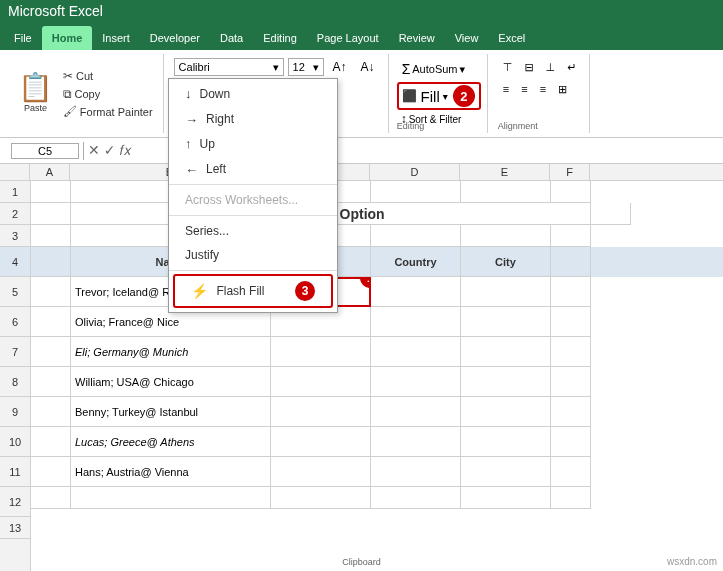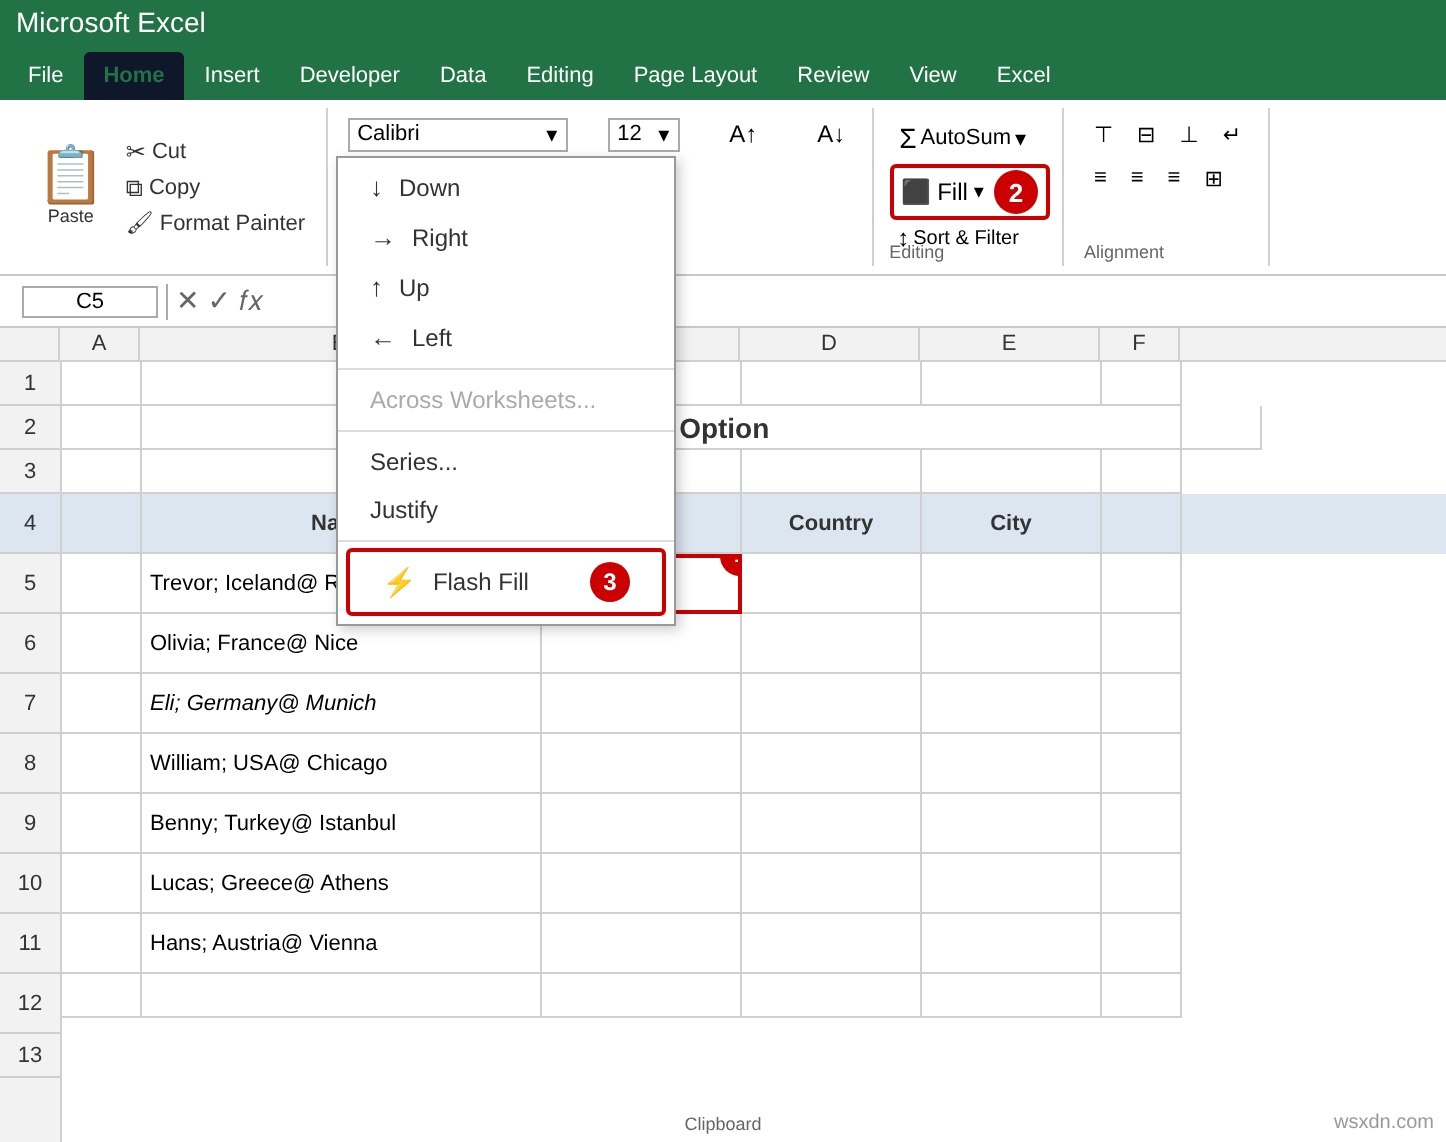--- a/index.html
+++ b/index.html
@@ -4,37 +4,37 @@
   <style>
     * { box-sizing: border-box; margin: 0; padding: 0; }
     body { font-family: 'Segoe UI', Arial, sans-serif; font-size: 12px; background: #f0f0f0; width: 723px; height: 571px; overflow: hidden; }
 
     
     .title-bar { background: #217346; color: white; height: 22px; display: flex; align-items: center; padding: 0 8px; font-size: 14px; }
 
     
     .ribbon-tabs { background: #217346; display: flex; align-items: flex-end; padding-left: 4px; height: 28px; }
     .ribbon-tab { color: white; padding: 4px 10px; font-size: 11px; cursor: pointer; height: 24px; display: flex; align-items: center; }
-    .ribbon-tab.active { background: #0f172a; color: #217346; border-radius: 3px 3px 0 0; font-weight: 600; }
+    .ribbon-tab.active { background: #86efac; color: #217346; border-radius: 3px 3px 0 0; font-weight: 600; }
 
     
     .ribbon { background: white; border-bottom: 1px solid #c8c8c8; display: flex; align-items: stretch; padding: 4px 6px; height: 88px; gap: 2px; }
 
     
     .clipboard-group { display: flex; flex-direction: row; align-items: center; gap: 4px; padding: 4px 8px; border-right: 1px solid #d0d0d0; }
     .paste-btn { display: flex; flex-direction: column; align-items: center; gap: 1px; cursor: pointer; padding: 4px; }
     .clipboard-right { display: flex; flex-direction: column; justify-content: center; gap: 2px; }
     .clipboard-item { display: flex; align-items: center; gap: 3px; cursor: pointer; font-size: 11px; color: #333; padding: 1px 2px; }
     .autosum-row { display: flex; align-items: center; gap: 2px; font-size: 11px; cursor: pointer; padding: 2px 4px; border: 1px solid transparent; }
     .fill-btn { display: flex; align-items: center; gap: 2px; font-size: 11px; cursor: pointer; padding: 2px 4px; border: 2px solid #c00; background: #fff; border-radius: 2px; margin-top: 2px; }
     .sort-row { display: flex; align-items: center; gap: 2px; font-size: 11px; cursor: pointer; padding: 2px 4px; }
 
     
     .font-group { display: flex; flex-direction: column; padding: 4px 8px; border-right: 1px solid #d0d0d0; gap: 4px; }
-    .font-row1 { display: flex; align-items: center; gap: 20px; }
+    .font-row1 { display: flex; gap: 4px; }
     .font-name-box { border: 1px solid #aaa; padding: 1px 4px; font-size: 11px; width: 110px; display: flex; align-items: center; justify-content: space-between; cursor: pointer; }
     .font-size-box { border: 1px solid #aaa; padding: 1px 4px; font-size: 11px; width: 36px; display: flex; align-items: center; justify-content: space-between; cursor: pointer; }
     .font-row2 { display: flex; align-items: center; gap: 3px; }
     .font-btn { border: 1px solid transparent; padding: 1px 4px; cursor: pointer; font-size: 12px; }
     .font-btn.bold { font-weight: bold; }
     .font-btn.italic { font-style: italic; }
     .font-btn.underline { text-decoration: underline; }
 
     
     .dropdown-menu { position: absolute; top: 78px; left: 168px; background: white; border: 1px solid #999; box-shadow: 2px 2px 6px rgba(0,0,0,0.2); z-index: 100; min-width: 170px; padding: 2px 0; }
@@ -134,21 +134,21 @@
   </div>
 
   <div style="display:flex; flex-direction:column; padding:4px 6px; border-right:1px solid #d0d0d0; position:relative; min-width:90px;">
     <div class="autosum-row">
       <span style="font-size:14px;">Σ</span>
       <span>AutoSum</span>
       <span>▾</span>
     </div>
     <div class="fill-btn" style="border: 2px solid #c00; border-radius:3px; padding:1px 4px; display:flex; align-items:center; gap:3px; margin-top:2px; cursor:pointer;">
       <span style="font-size:12px;">⬛</span>
-      <span style="font-size:12px;">Fill</span>
+      <span style="font-size:15px;">Fill</span>
       <span style="font-size:10px;">▾</span>
       <div class="num-badge" style="margin-left:2px;">2</div>
     </div>
     <div class="sort-row">
       <span style="font-size:12px;">↕</span>
       <span style="font-size:10px;">Sort &amp; Filter</span>
     </div>
     <div style="position:absolute; bottom:2px; font-size:9px; color:#666;">Editing</div>
   </div>
 
@@ -326,21 +326,21 @@
 
       <div style="display:flex; height:30px;">
         <div class="cell" style="width:40px;"></div>
         <div class="cell" style="width:200px;">Benny; Turkey@ Istanbul</div>
         <div class="cell" style="width:100px;"></div>
         <div class="cell" style="width:90px;"></div>
         <div class="cell" style="width:90px;"></div>
         <div class="cell" style="width:40px;"></div>
       </div>
 
-      <div style="display:flex; height:30px;">
+      <div style="display:flex; height:30px;font-style:italic;">
         <div class="cell" style="width:40px;"></div>
         <div class="cell" style="width:200px;">Lucas; Greece@ Athens</div>
         <div class="cell" style="width:100px;"></div>
         <div class="cell" style="width:90px;"></div>
         <div class="cell" style="width:90px;"></div>
         <div class="cell" style="width:40px;"></div>
       </div>
 
       <div style="display:flex; height:30px;">
         <div class="cell" style="width:40px;"></div>

